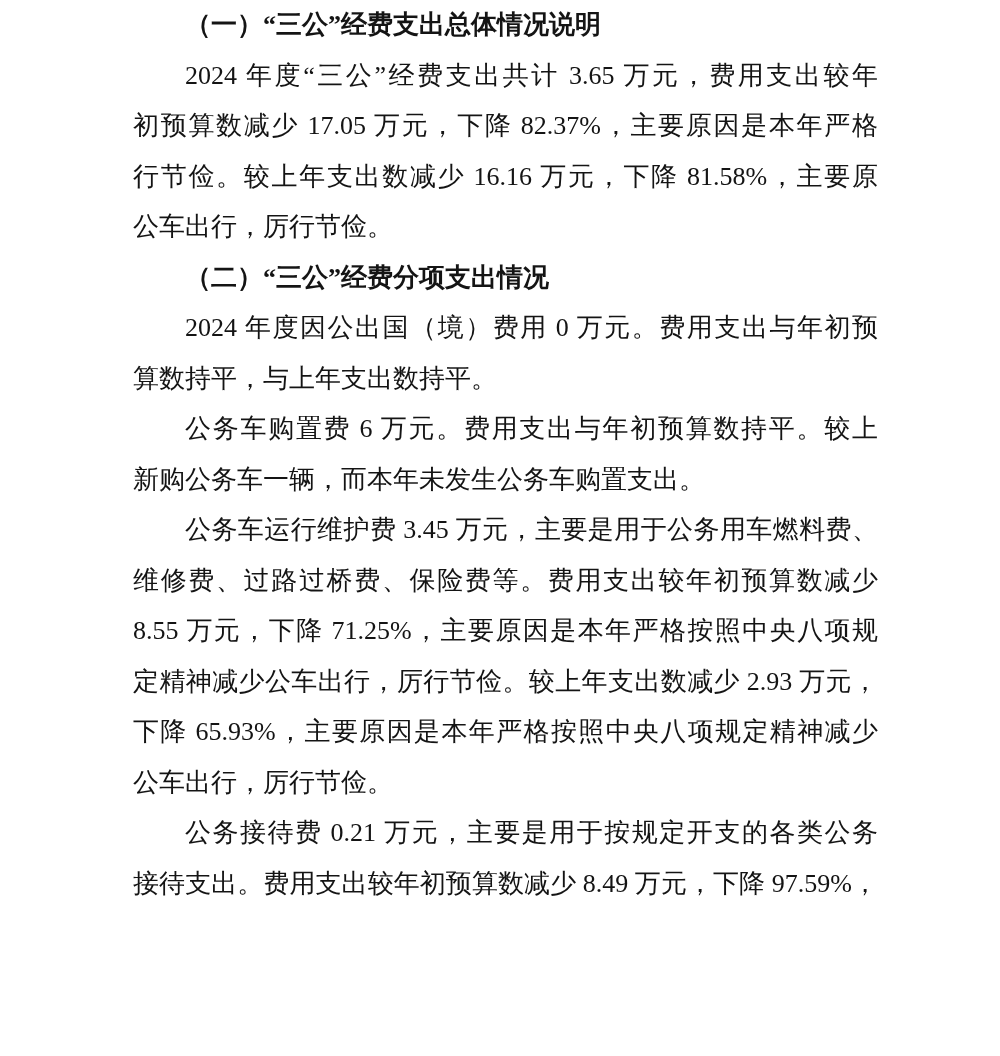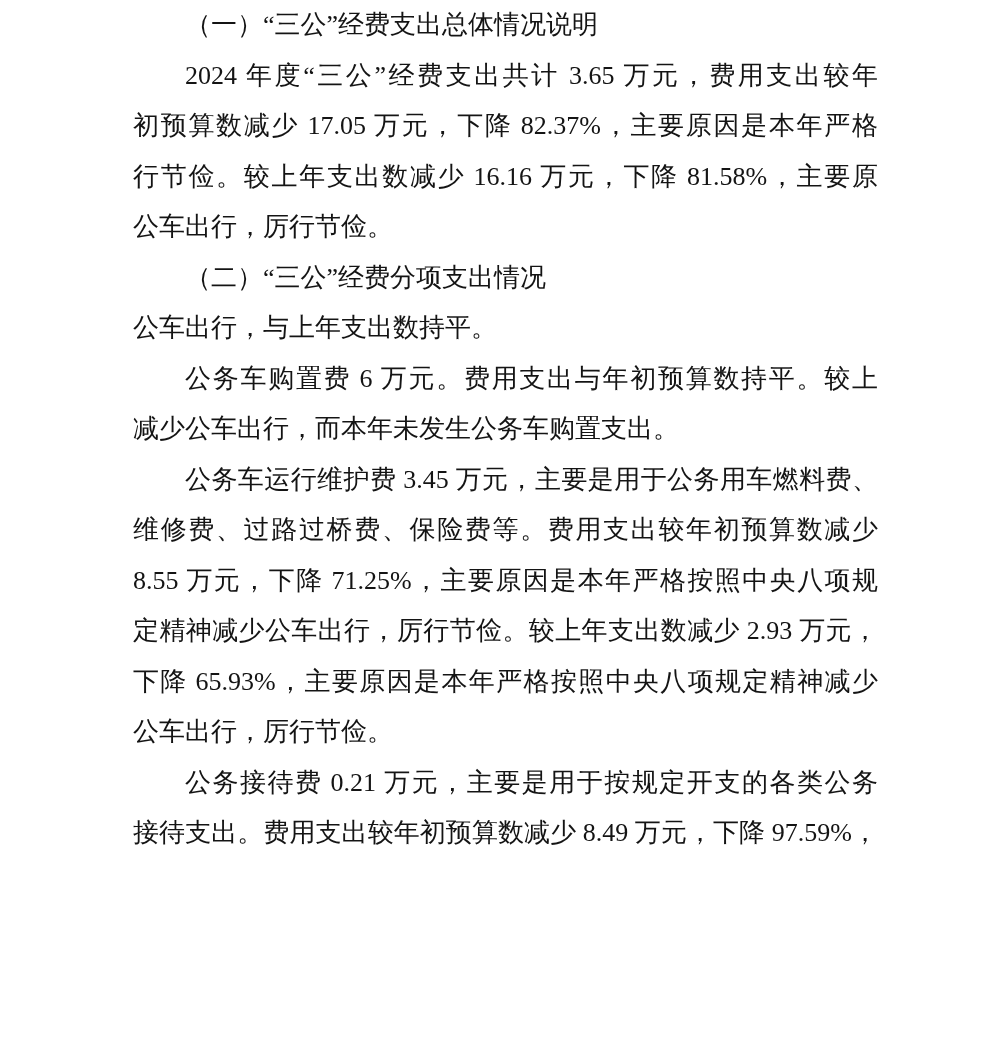--- a/index.html
+++ b/index.html
@@ -25,41 +25,42 @@
     color: #141414;
   }
   .ln {
     text-align: justify;
     text-align-last: justify;
   }
   .ln.end {
     text-align-last: left;
   }
   .ln.head {
-    font-weight: 400;
+    font-weight: 700;
     text-align-last: left;
   }
   .ln.ind {
     text-indent: 2em;
   }
 </style>
 </head>
 <body>
 
 <div class="page">
   <div class="text-block">
     <div class="ln head ind">（一）“三公”经费支出总体情况说明</div>
     <div class="ln ind">2024 年度“三公”经费支出共计 3.65 万元，费用支出较年</div>
     <div class="ln">初预算数减少 17.05 万元，下降 82.37%，主要原因是本年严格</div>
     <div class="ln">行节俭。较上年支出数减少 16.16 万元，下降 81.58%，主要原</div>
     <div class="ln end">公车出行，厉行节俭。</div>
     <div class="ln head ind">（二）“三公”经费分项支出情况</div>
-    <div class="ln end">公车出行，与上年支出数持平。</div>
+    <div class="ln ind">2024 年度因公出国（境）费用 0 万元。费用支出与年初预</div>
+    <div class="ln end">算数持平，与上年支出数持平。</div>
     <div class="ln ind">公务车购置费 6 万元。费用支出与年初预算数持平。较上</div>
-    <div class="ln end">减少公车出行，而本年未发生公务车购置支出。</div>
+    <div class="ln end">新购公务车一辆，而本年未发生公务车购置支出。</div>
     <div class="ln ind">公务车运行维护费 3.45 万元，主要是用于公务用车燃料费、</div>
     <div class="ln">维修费、过路过桥费、保险费等。费用支出较年初预算数减少</div>
     <div class="ln">8.55 万元，下降 71.25%，主要原因是本年严格按照中央八项规</div>
     <div class="ln">定精神减少公车出行，厉行节俭。较上年支出数减少 2.93 万元，</div>
     <div class="ln">下降 65.93%，主要原因是本年严格按照中央八项规定精神减少</div>
     <div class="ln end">公车出行，厉行节俭。</div>
     <div class="ln ind">公务接待费 0.21 万元，主要是用于按规定开支的各类公务</div>
     <div class="ln">接待支出。费用支出较年初预算数减少 8.49 万元，下降 97.59%，</div>
   </div>
 </div>

